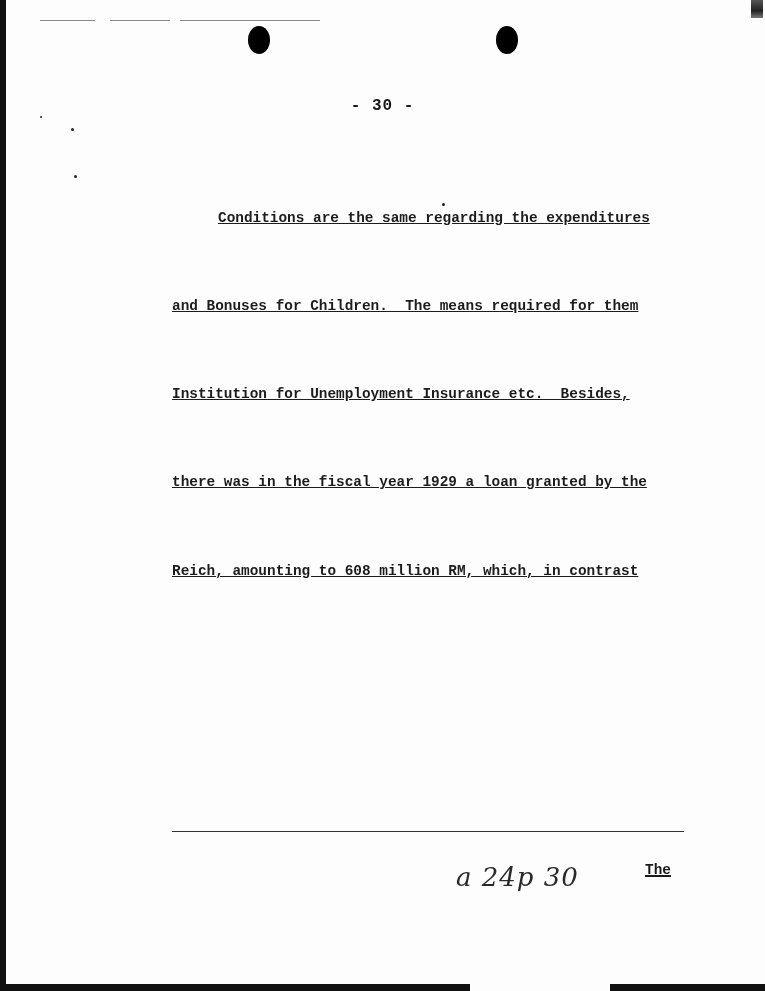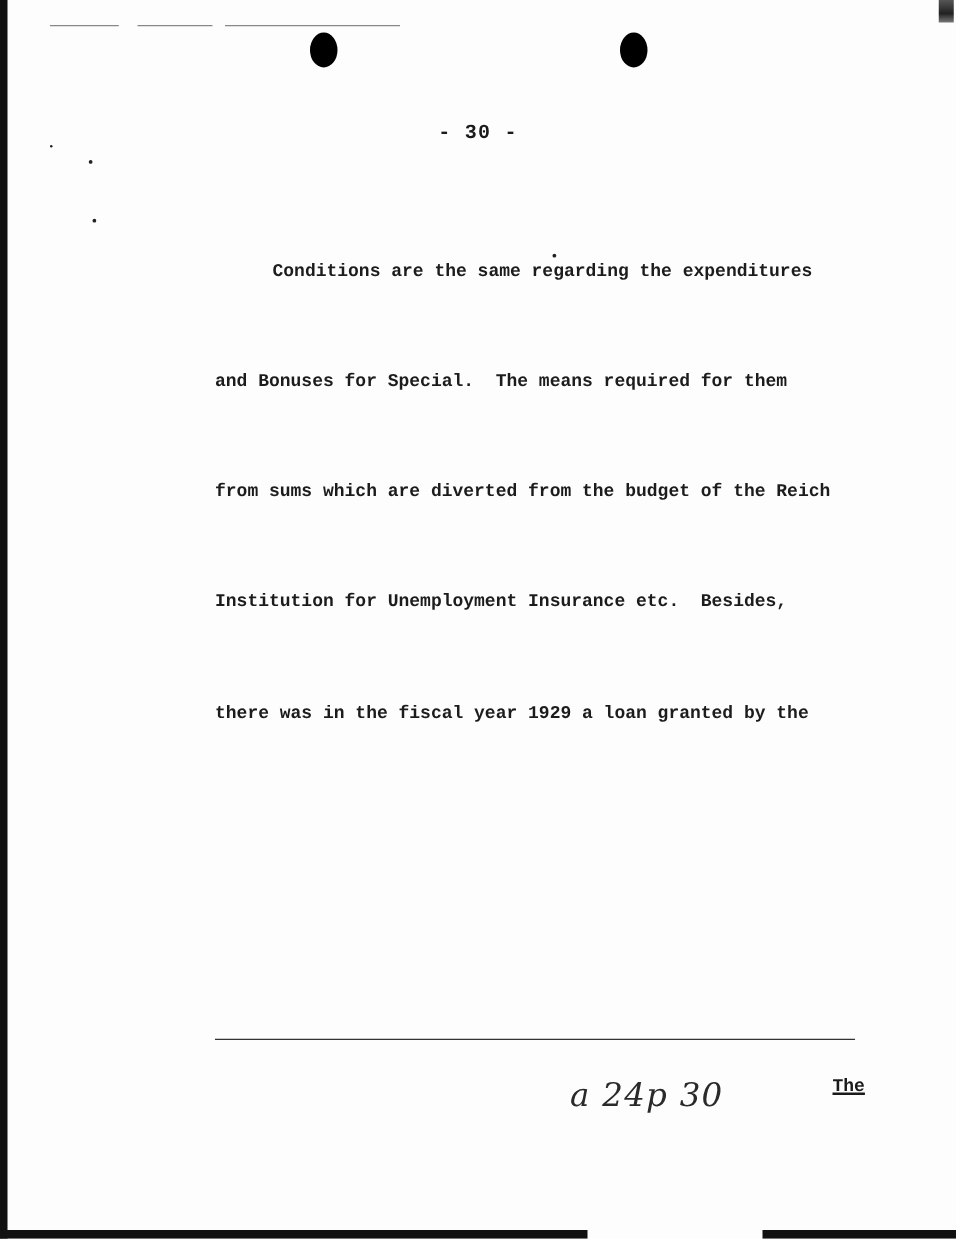--- a/index.html
+++ b/index.html
@@ -81,20 +81,21 @@
       width: 540px;
       font-size: 14.4px;
       font-weight: bold;
       line-height: 29.4px;
       white-space: pre;
       color: #1c1c1c;
     }
     .body-line {
       display: block;
       height: 29.4px;
+      text-decoration: underline;
     }
     .body-line.indent {
       padding-left: 46px;
     }
     .rule-line {
       position: absolute;
       left: 172px;
       top: 831px;
       width: 512px;
       height: 1px;
@@ -111,21 +112,20 @@
       letter-spacing: 1px;
     }
     .catchword {
       position: absolute;
       left: 645px;
       top: 862px;
       font-size: 14.4px;
       font-weight: bold;
       text-decoration: underline;
       text-decoration-thickness: 2px;
-      margin-left: 21px;
     }
   </style>
 </head>
 <body>
 
 <div class="page">
   <div class="left-edge"></div>
   <div class="bottom-edge-left"></div>
   <div class="bottom-edge-right"></div>
   <div class="corner-mark"></div>
@@ -139,24 +139,24 @@
 
   <div class="speck" style="left:71px;top:128px;"></div>
   <div class="speck" style="left:74px;top:175px;"></div>
   <div class="speck" style="left:40px;top:116px;width:2px;height:2px;"></div>
   <div class="speck" style="left:442px;top:203px;width:3px;height:3px;"></div>
 
   <div class="page-number">- 30 -</div>
 
   <div class="body-text">
     <span class="body-line indent">Conditions are the same regarding the expenditures</span>
-    <span class="body-line">and Bonuses for Special.  The means required for them</span>
-    <span class="body-line">from sums which are diverted from the budget of the Reich</span>
+    <span class="body-line">and Bonuses for Children.  The means required for them</span>
     <span class="body-line">Institution for Unemployment Insurance etc.  Besides,</span>
     <span class="body-line">there was in the fiscal year 1929 a loan granted by the</span>
+    <span class="body-line">Reich, amounting to 608 million RM, which, in contrast</span>
     
     
     
     
     
     
     
     
     
     

